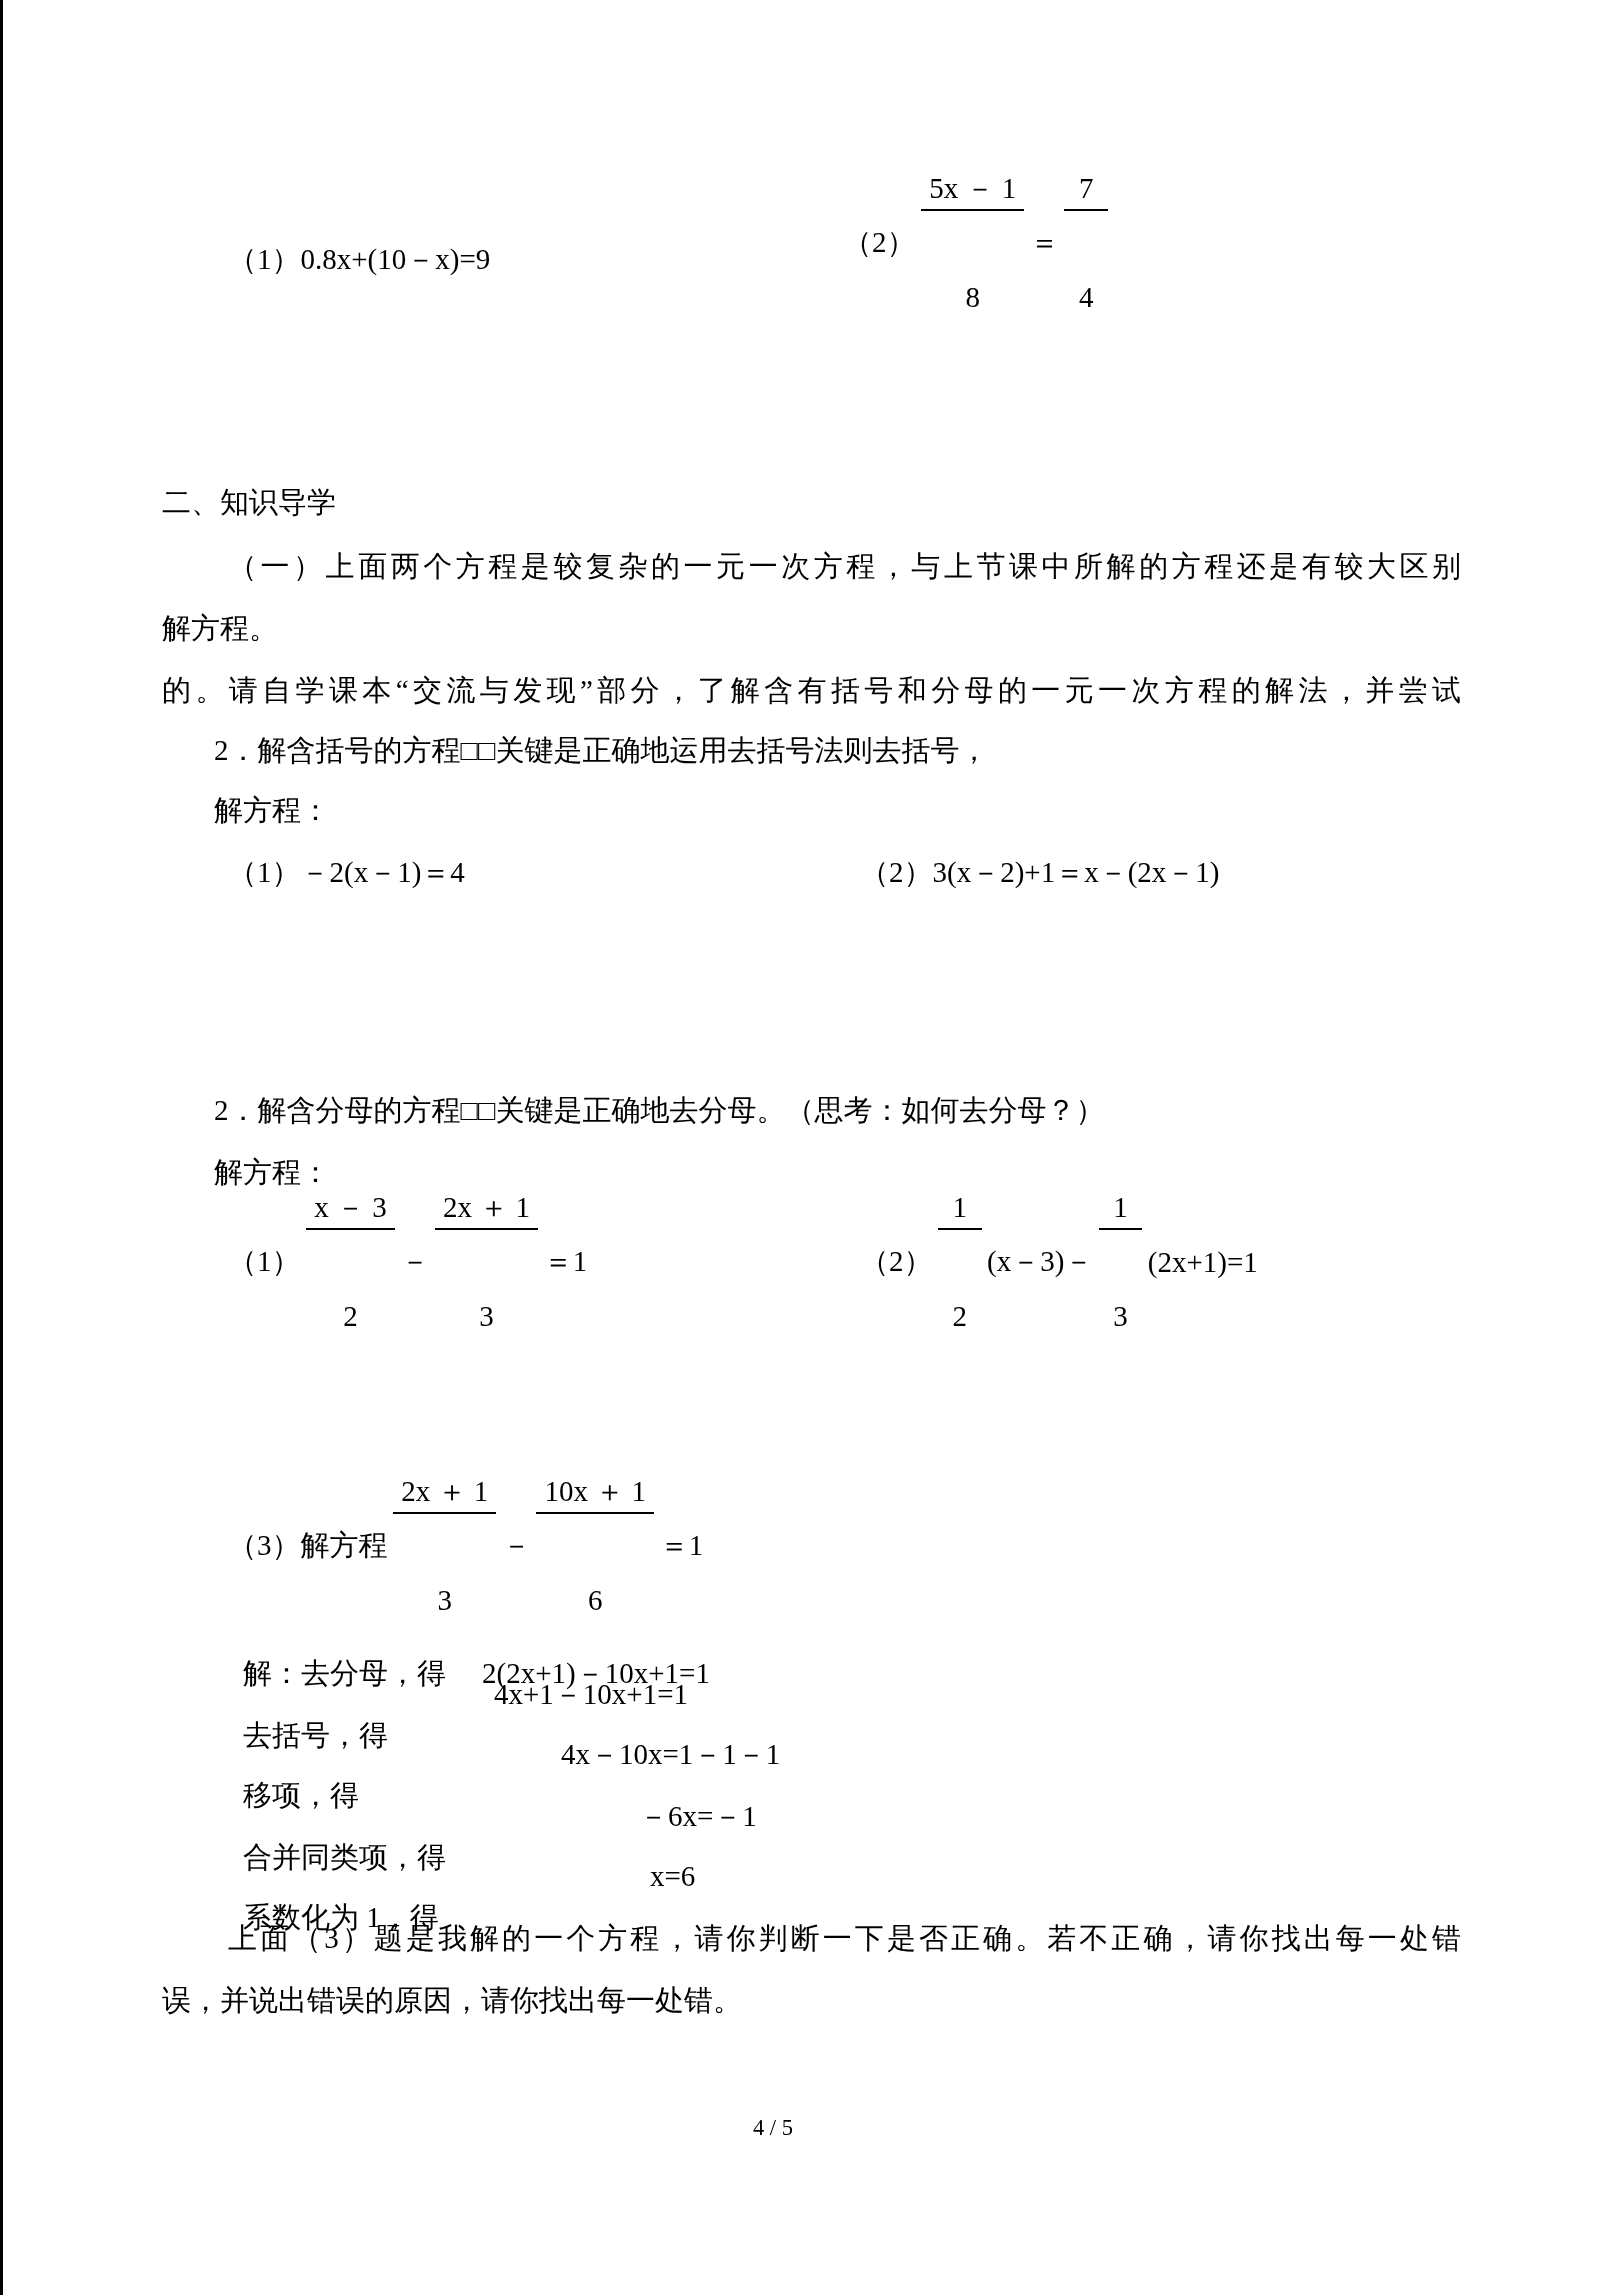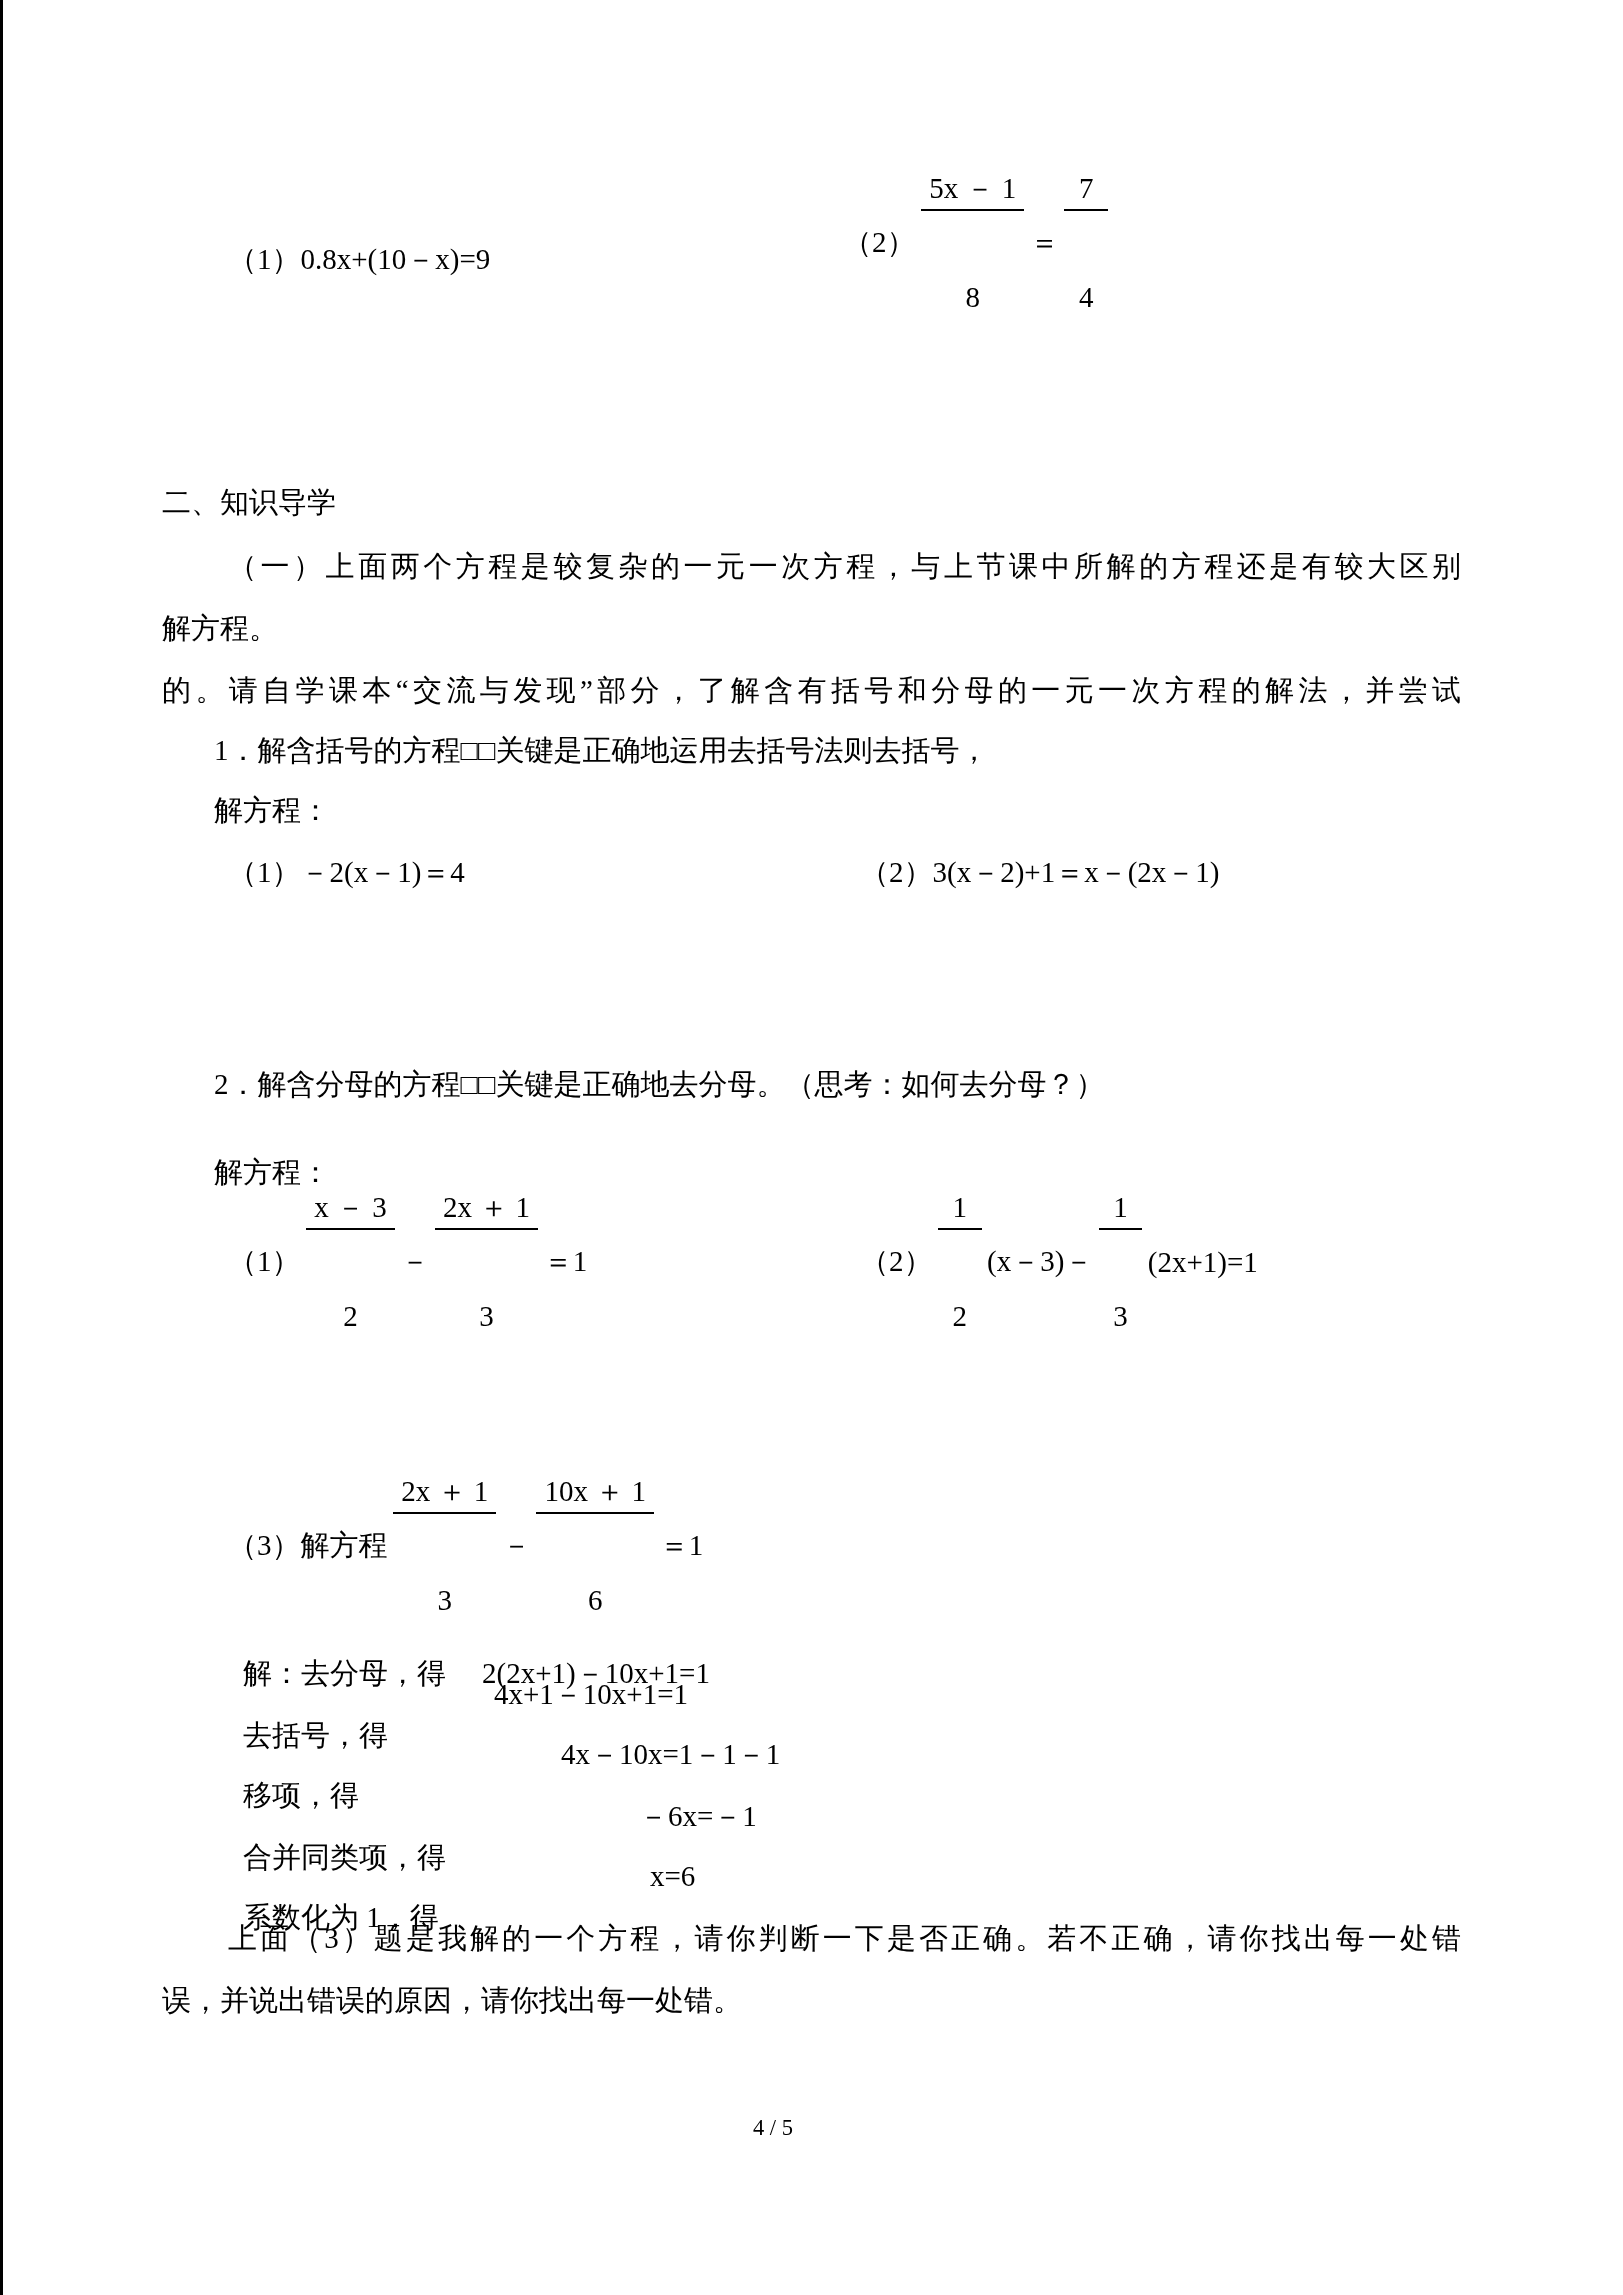--- a/index.html
+++ b/index.html
@@ -51,27 +51,27 @@
   </div>
 
   <div class="abs t" style="left:162px;top:481px;">二、知识导学</div>
 
   <div class="abs jwrap" style="left:162px;top:535px;">
     <div class="jline indent">（一）上面两个方程是较复杂的一元一次方程，与上节课中所解的方程还是有较大区别</div>
     <div class="jline last">解方程。</div>
     <div class="jline">的。请自学课本“交流与发现”部分，了解含有括号和分母的一元一次方程的解法，并尝试</div>
   </div>
 
-  <div class="abs t" style="left:214px;top:729px;">1．解含括号的方程□□关键是正确地运用去括号法则去括号，</div>
+  <div class="abs t" style="left:214px;top:729px;">2．解含括号的方程□□关键是正确地运用去括号法则去括号，</div>
   <div class="abs t" style="left:214px;top:789px;">解方程：</div>
 
   <div class="abs t" style="left:228px;top:851px;">（1）－2(x－1)＝4</div>
   <div class="abs t" style="left:860px;top:851px;">（2）3(x－2)+1＝x－(2x－1)</div>
 
-  <div class="abs t" style="left:214px;top:1063px;text-align:center;">2．解含分母的方程□□关键是正确地去分母。（思考：如何去分母？）</div>
+  <div class="abs t" style="left:214px;top:1089px;text-align:center;">2．解含分母的方程□□关键是正确地去分母。（思考：如何去分母？）</div>
   <div class="abs t" style="left:214px;top:1151px;">解方程：</div>
 
   <div class="abs eq" style="left:228px;top:1211px;">
     <span>（1）</span>
     <span class="frac">
       <span class="fn">x － 3</span>
       <span class="fd">2</span>
     </span>
     <span>－</span>
     <span class="frac">

